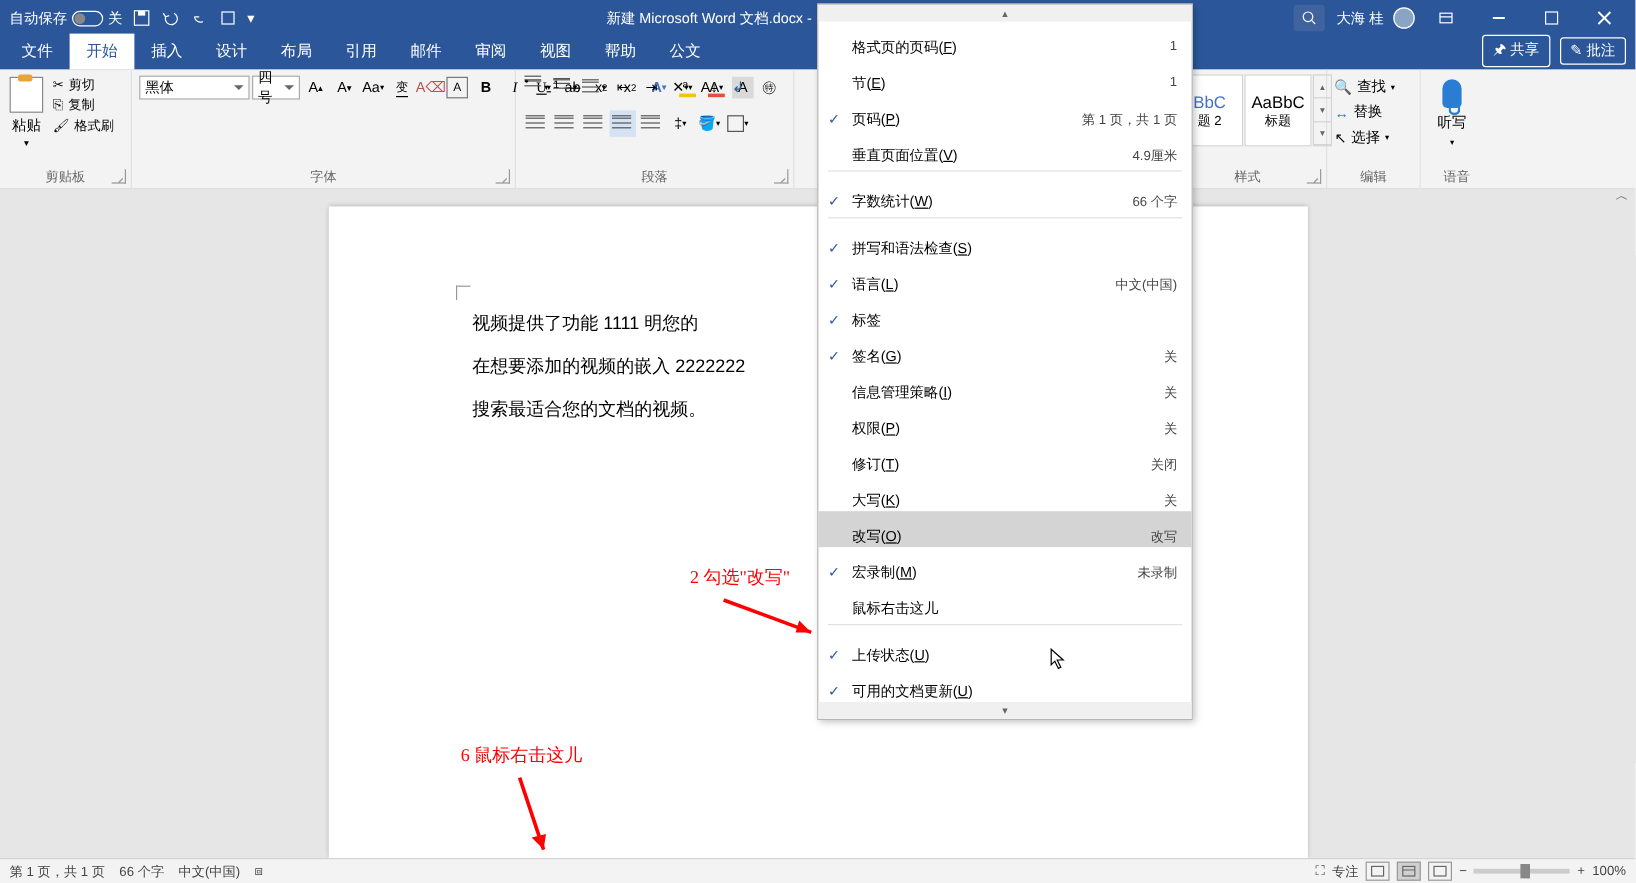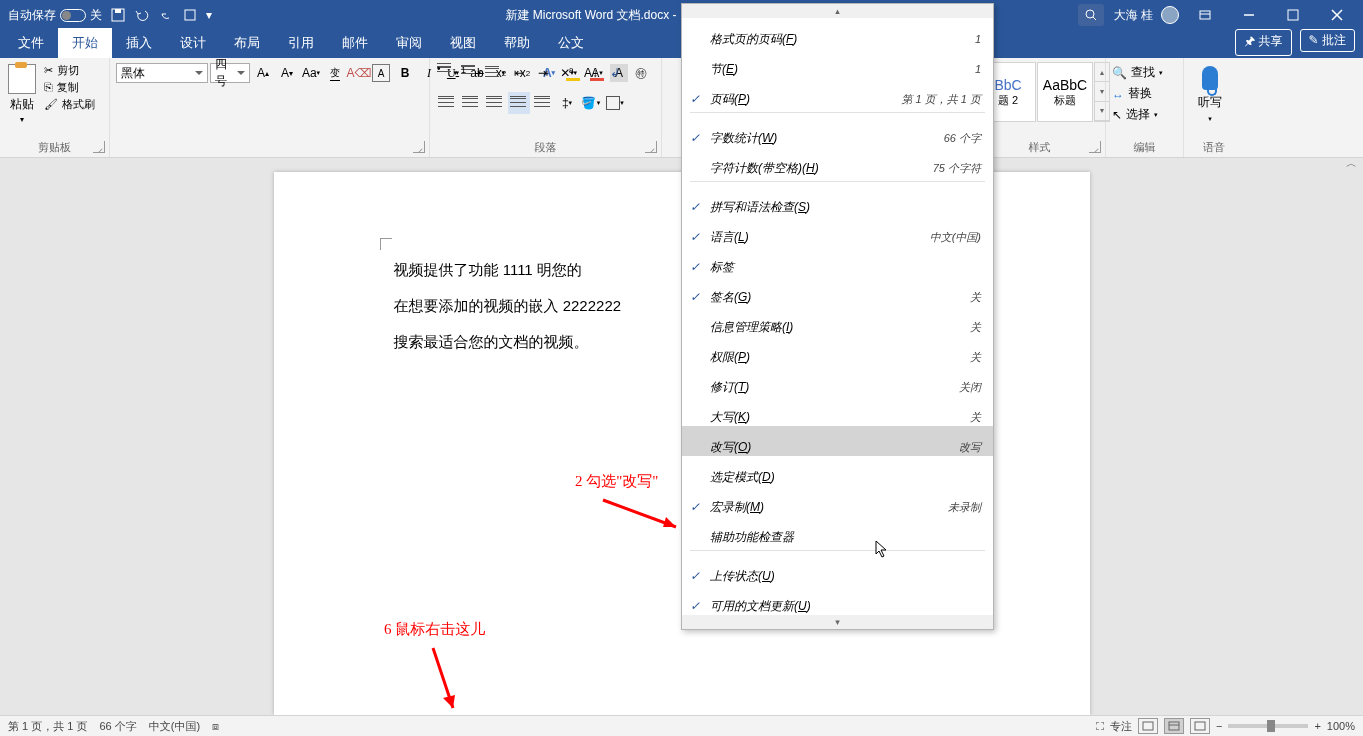--- a/index.html
+++ b/index.html
@@ -13,21 +13,21 @@
 .toggle { width:26px; height:13px; border:1px solid #fff; border-radius:7px; background:#2b579a; position:relative; }
 .toggle::after{content:"";width:9px;height:9px;background:#888;border-radius:50%;position:absolute;left:1px;top:1px;}
 .ticon { width:16px; height:16px; display:flex; align-items:center; justify-content:center; }
 .avatar{width:18px;height:18px;border-radius:50%;background:#8aa4c4;border:1px solid #fff;}
 .winbtn{width:36px;height:30px;display:flex;align-items:center;justify-content:center;}
 
 
 .tabs{height:28px;background:#2b579a;display:flex;align-items:flex-end;color:#fff;padding-left:4px;gap:0;}
 .tab{padding:6px 14px;font-size:13px;cursor:pointer;font-family:Liberation Mono, monospace;}
 .tab.active{background:#fff;color:#2b579a;}
-.tabs-right{margin-left:auto;display:flex;align-items:flex-start;gap:8px;padding-right:8px;padding-bottom:2px;}
+.tabs-right{margin-left:auto;display:flex;align-items:center;gap:8px;padding-right:8px;padding-bottom:2px;}
 .share,.comment{border:1px solid #fff;padding:2px 8px;border-radius:3px;font-size:12px;}
 
 
 .ribbon{height:100px;background:#f3f3f3;border-bottom:1px solid #d4d4d4;display:flex;}
 .rgroup{border-right:1px solid #e1e1e1;padding:4px 6px 2px;display:flex;flex-direction:column;position:relative;}
 .rgroup-label{font-size:11px;color:#666;text-align:center;padding-top:2px;}
 .rgroup-body{flex:1;display:flex;align-items:flex-start;gap:4px;}
 .dlauncher{position:absolute;right:4px;bottom:4px;width:12px;height:12px;border:1px solid #999;border-top:none;border-left:none;}
 .dlauncher::before{content:"";position:absolute;right:1px;bottom:1px;width:5px;height:1px;background:#999;transform:rotate(-45deg);}
 
@@ -83,21 +83,21 @@
 .doctext p{font-size:15px;line-height:2.4;color:#000;}
 
 
 .anno{position:absolute;color:#f00;font-size:15px;font-family:"SimSun",serif;}
 .arrow-svg{position:absolute;}
 
 
 .ctxmenu{position:absolute;top:3px;left:681px;width:313px;background:#fff;border:1px solid #b5b5b5;box-shadow:2px 2px 6px rgba(0,0,0,.25);z-index:50;font-size:12px;}
 .ctx-scroll-top,.ctx-scroll-bot{height:14px;background:#f0f0f0;display:flex;align-items:center;justify-content:center;color:#666;font-size:9px;}
 .ctx-body{max-height:694px;}
-.ctx-item{height:30px;display:flex;align-items:center;padding:12px 12px 0 28px;position:relative;cursor:default;font-style:italic;}
+.ctx-item{height:30px;display:flex;align-items:center;padding:12px 12px 0 28px;position:relative;cursor:default;}
 .ctx-item.hl{background:#d4d4d4;}
 .ctx-check{position:absolute;left:8px;color:#2b579a;font-size:12px;}
 .ctx-label u{text-decoration:underline;}
 .ctx-val{margin-left:auto;color:#444;font-size:11px;}
 .ctx-sep{height:1px;background:#e1e1e1;margin:4px 8px;}
 
 
 .statusbar{position:absolute;bottom:0;left:0;right:0;height:21px;background:#f3f3f3;border-top:1px solid #d4d4d4;display:flex;align-items:center;padding:0 8px;font-size:11px;color:#444;gap:12px;}
 .sb-right{margin-left:auto;display:flex;align-items:center;gap:6px;}
 .view-btn{width:20px;height:16px;border:1px solid #999;display:flex;align-items:center;justify-content:center;font-size:9px;}
@@ -245,20 +245,21 @@
         <div class="ribbon-btn" style="text-decoration:line-through">ab</div>
         <div class="ribbon-btn">x<sub style="font-size:8px">2</sub></div>
         <div class="ribbon-btn">x<sup style="font-size:8px">2</sup></div>
         <div class="ribbon-btn cb-blue" style="font-weight:bold">A<span style="font-size:7px">▾</span></div>
         <div class="ribbon-btn color-bar cb-yellow">ª<span style="font-size:7px">▾</span></div>
         <div class="ribbon-btn color-bar cb-red">A<span style="font-size:7px">▾</span></div>
         <div class="ribbon-btn" style="background:#d9d9d9;width:18px;height:18px">A</div>
         <div class="ribbon-btn">㊕</div>
       </div>
     </div>
+    <div class="rgroup-label">字体</div>
     <div class="dlauncher"></div>
   </div>
 
   <div class="rgroup" style="width:232px">
     <div class="rgroup-body" style="flex-direction:column;align-items:flex-start">
       <div class="font-row">
         <div class="ribbon-btn">
             <span class="para-ico lines bul"></span>
             <span style="font-size:7px">▾</span>
           </div>
@@ -396,29 +397,29 @@
       </div>
       <div class="ctx-item">
         <span class="ctx-label">节(<u>E</u>)</span>
         <span class="ctx-val">1</span>
       </div>
       <div class="ctx-item">
         <span class="ctx-check">✓</span>
         <span class="ctx-label">页码(<u>P</u>)</span>
         <span class="ctx-val">第 1 页，共 1 页</span>
       </div>
+      <div class="ctx-item">
+        <span class="ctx-label">垂直页面位置(<u>V</u>)</span>
+        <span class="ctx-val">4.9厘米</span>
+      </div>
       <div class="ctx-sep"></div>
       <div class="ctx-item">
         <span class="ctx-check">✓</span>
         <span class="ctx-label">字数统计(<u>W</u>)</span>
         <span class="ctx-val">66 个字</span>
-      </div>
-      <div class="ctx-item">
-        <span class="ctx-label">字符计数(带空格)(<u>H</u>)</span>
-        <span class="ctx-val">75 个字符</span>
       </div>
       <div class="ctx-sep"></div>
       <div class="ctx-item">
         <span class="ctx-check">✓</span>
         <span class="ctx-label">拼写和语法检查(<u>S</u>)</span>
       </div>
       <div class="ctx-item">
         <span class="ctx-check">✓</span>
         <span class="ctx-label">语言(<u>L</u>)</span>
         <span class="ctx-val">中文(中国)</span>
@@ -446,29 +447,26 @@
       </div>
       <div class="ctx-item">
         <span class="ctx-label">大写(<u>K</u>)</span>
         <span class="ctx-val">关</span>
       </div>
       <div class="ctx-item hl">
         <span class="ctx-label">改写(<u>O</u>)</span>
         <span class="ctx-val">改写</span>
       </div>
       <div class="ctx-item">
-        <span class="ctx-label">选定模式(<u>D</u>)</span>
-      </div>
-      <div class="ctx-item">
         <span class="ctx-check">✓</span>
         <span class="ctx-label">宏录制(<u>M</u>)</span>
         <span class="ctx-val">未录制</span>
       </div>
       <div class="ctx-item">
-        <span class="ctx-label">辅助功能检查器</span>
+        <span class="ctx-label">鼠标右击这儿</span>
       </div>
       <div class="ctx-sep"></div>
       <div class="ctx-item">
         <span class="ctx-check">✓</span>
         <span class="ctx-label">上传状态(<u>U</u>)</span>
       </div>
       <div class="ctx-item">
         <span class="ctx-check">✓</span>
         <span class="ctx-label">可用的文档更新(<u>U</u>)</span>
       </div>

